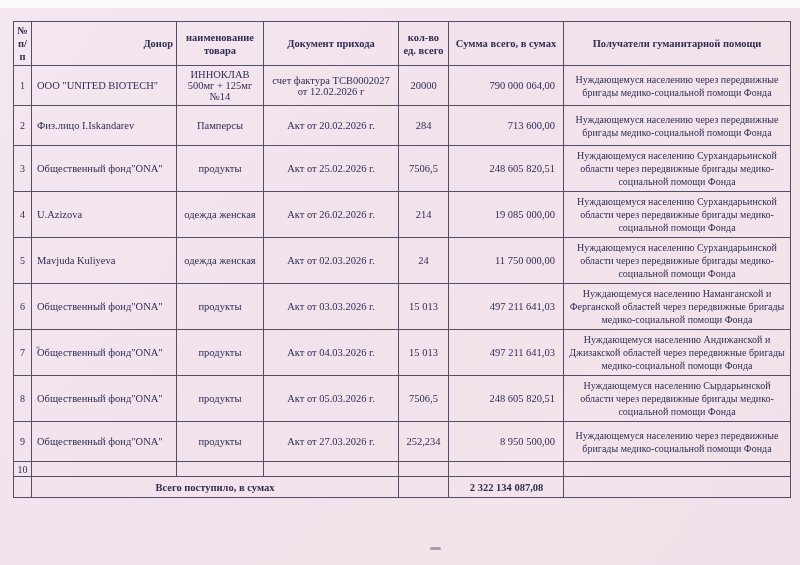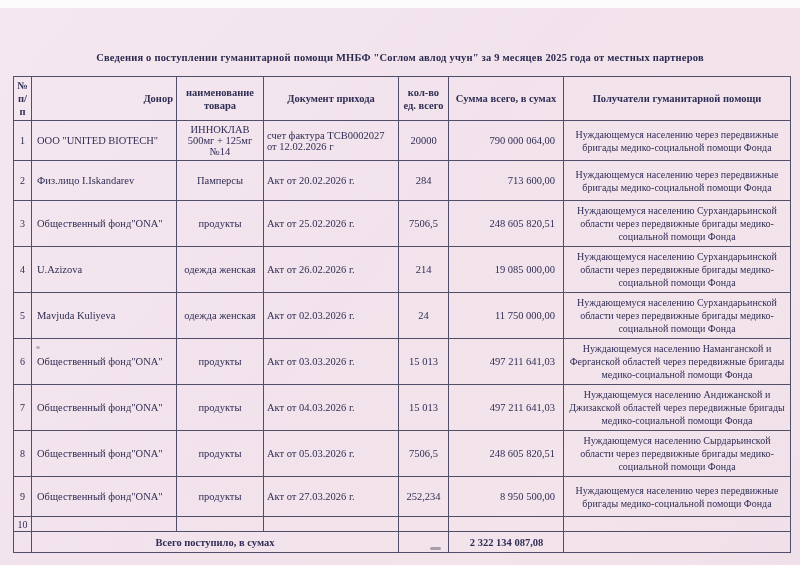--- a/index.html
+++ b/index.html
@@ -23,21 +23,21 @@
   th,td{
     border:1px solid #504f6a;vertical-align:middle;
     font-size:10.5px;padding:2px 3px;color:#2f2e55;
     overflow:hidden;
   }
   th{font-weight:bold;height:30px;text-align:center;line-height:1.25;}
   th.h-donor{text-align:right;padding-left:5px;}
   td.c-num{text-align:center;font-size:10px;}
   td.c-donor{text-align:left;padding-left:5px;}
   td.c-goods{text-align:center;}
-  td.c-doc{text-align:left;}
+  td.c-doc{text-align:center;}
   td.c-qty{text-align:center;}
   td.c-sum{text-align:right;padding-right:8px;}
   td.c-recipient{text-align:center;font-size:10px;line-height:1.3;padding:3px 4px;}
   tbody tr{height:40px;}
   tbody tr.empty-row{height:15px;}
   tbody tr.empty-row td{padding:0 3px;}
   tfoot tr{height:21px;}
   .total-label{text-align:center;font-weight:bold;}
   .total-sum{text-align:center;font-weight:bold;padding-right:2px;}
   .artifact{
@@ -46,21 +46,20 @@
   }
   .artifact2{
     position:absolute;left:36px;top:346px;width:4px;height:3px;
     background:#6b6577;border-radius:2px;opacity:.4;
   }
 </style>
 </head>
 <body>
 
 <div class="paper">
-  <div class="title">Сведения о поступлении гуманитарной помощи МНБФ "Соглом авлод учун" за 9 месяцев 2025 года от местных партнеров</div>
 
   <table>
     <colgroup>
       <col style="width:18px">
       <col style="width:145px">
       <col style="width:87px">
       <col style="width:135px">
       <col style="width:50px">
       <col style="width:115px">
       <col style="width:227px">

